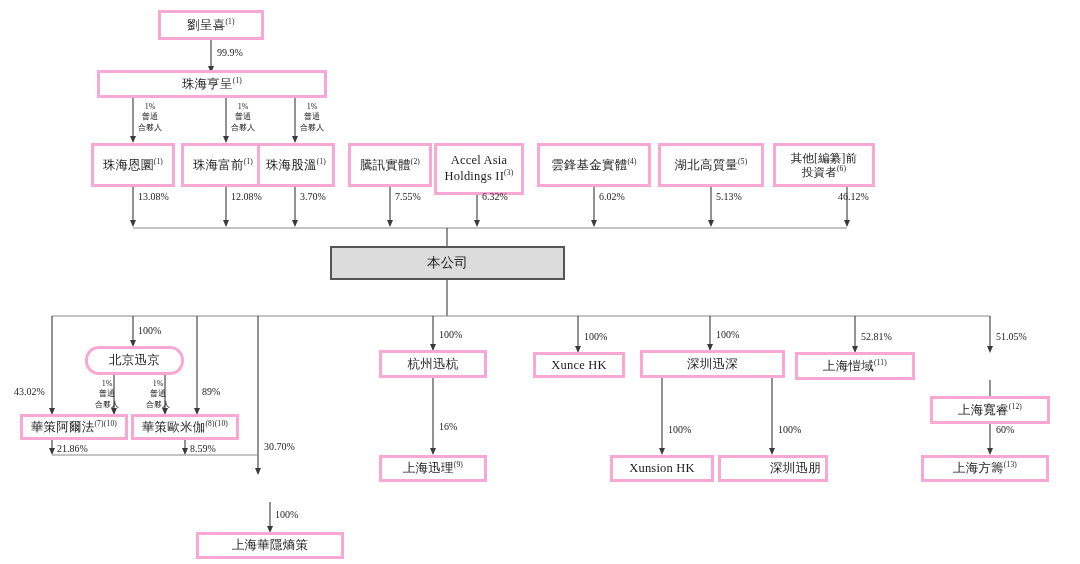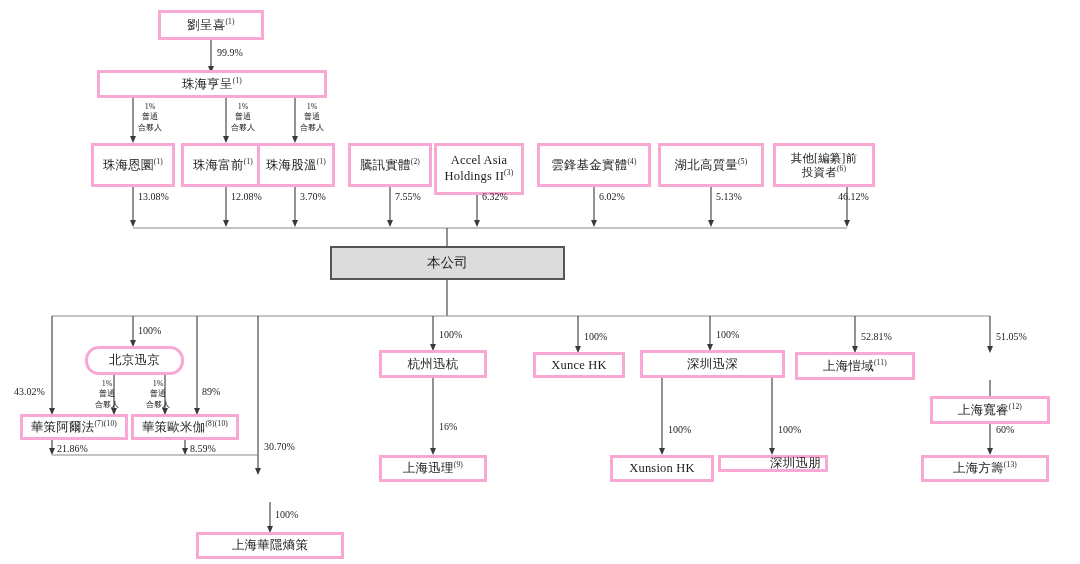--- a/index.html
+++ b/index.html
@@ -218,21 +218,21 @@
   </div>
 
   <div class="node" style="left:640px; top:350px; width:145px; height:28px;">
     <span>深圳迅深</span>
   </div>
 
   <div class="node latin" style="left:610px; top:455px; width:104px; height:27px;">
     <span>Xunsion HK</span>
   </div>
 
-  <div class="node" style="left:718px; top:455px; width:110px; height:17px;padding-left:48px;">
+  <div class="node" style="left:718px; top:455px; width:110px; height:27px;padding-left:48px;">
     <span>深圳迅朋</span>
   </div>
 
   <div class="node" style="left:795px; top:352px; width:120px; height:28px;">
     <span><span>上海愷域</span><span class="sup">(11)</span></span>
   </div>
 
   <div class="node" style="left:930px; top:352px; width:120px; height:28px;margin-top:44px;">
     <span><span>上海寬睿</span><span class="sup">(12)</span></span>
   </div>

